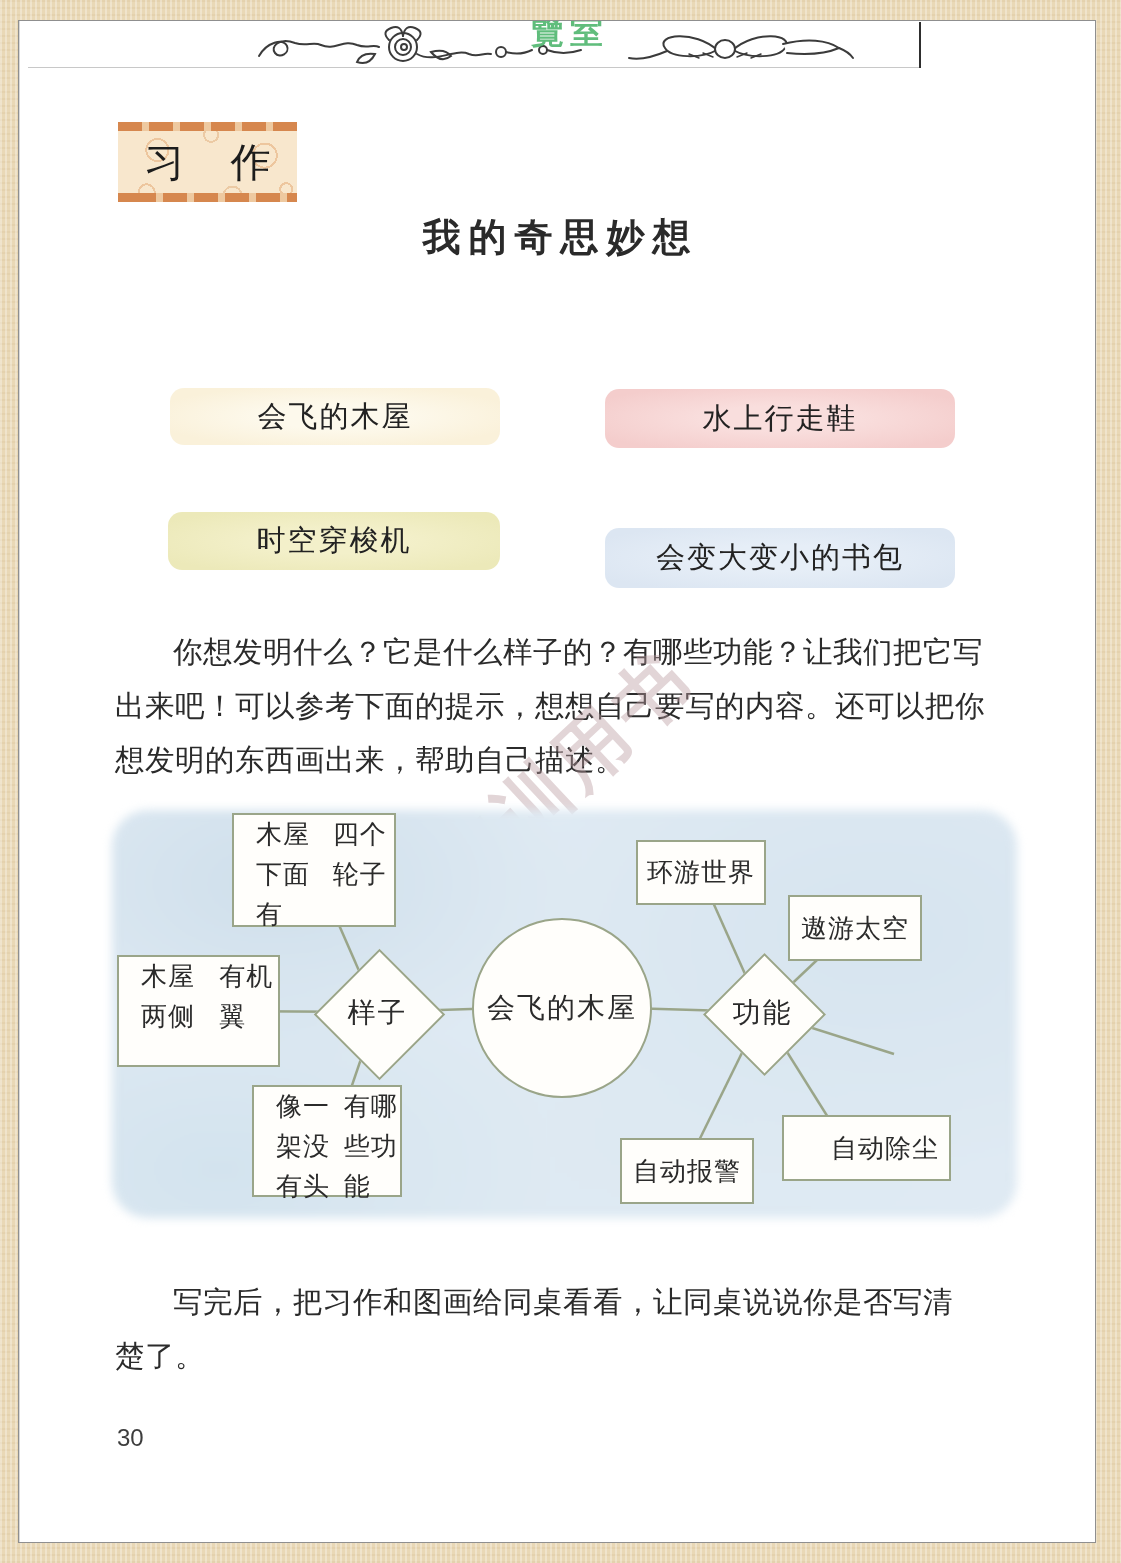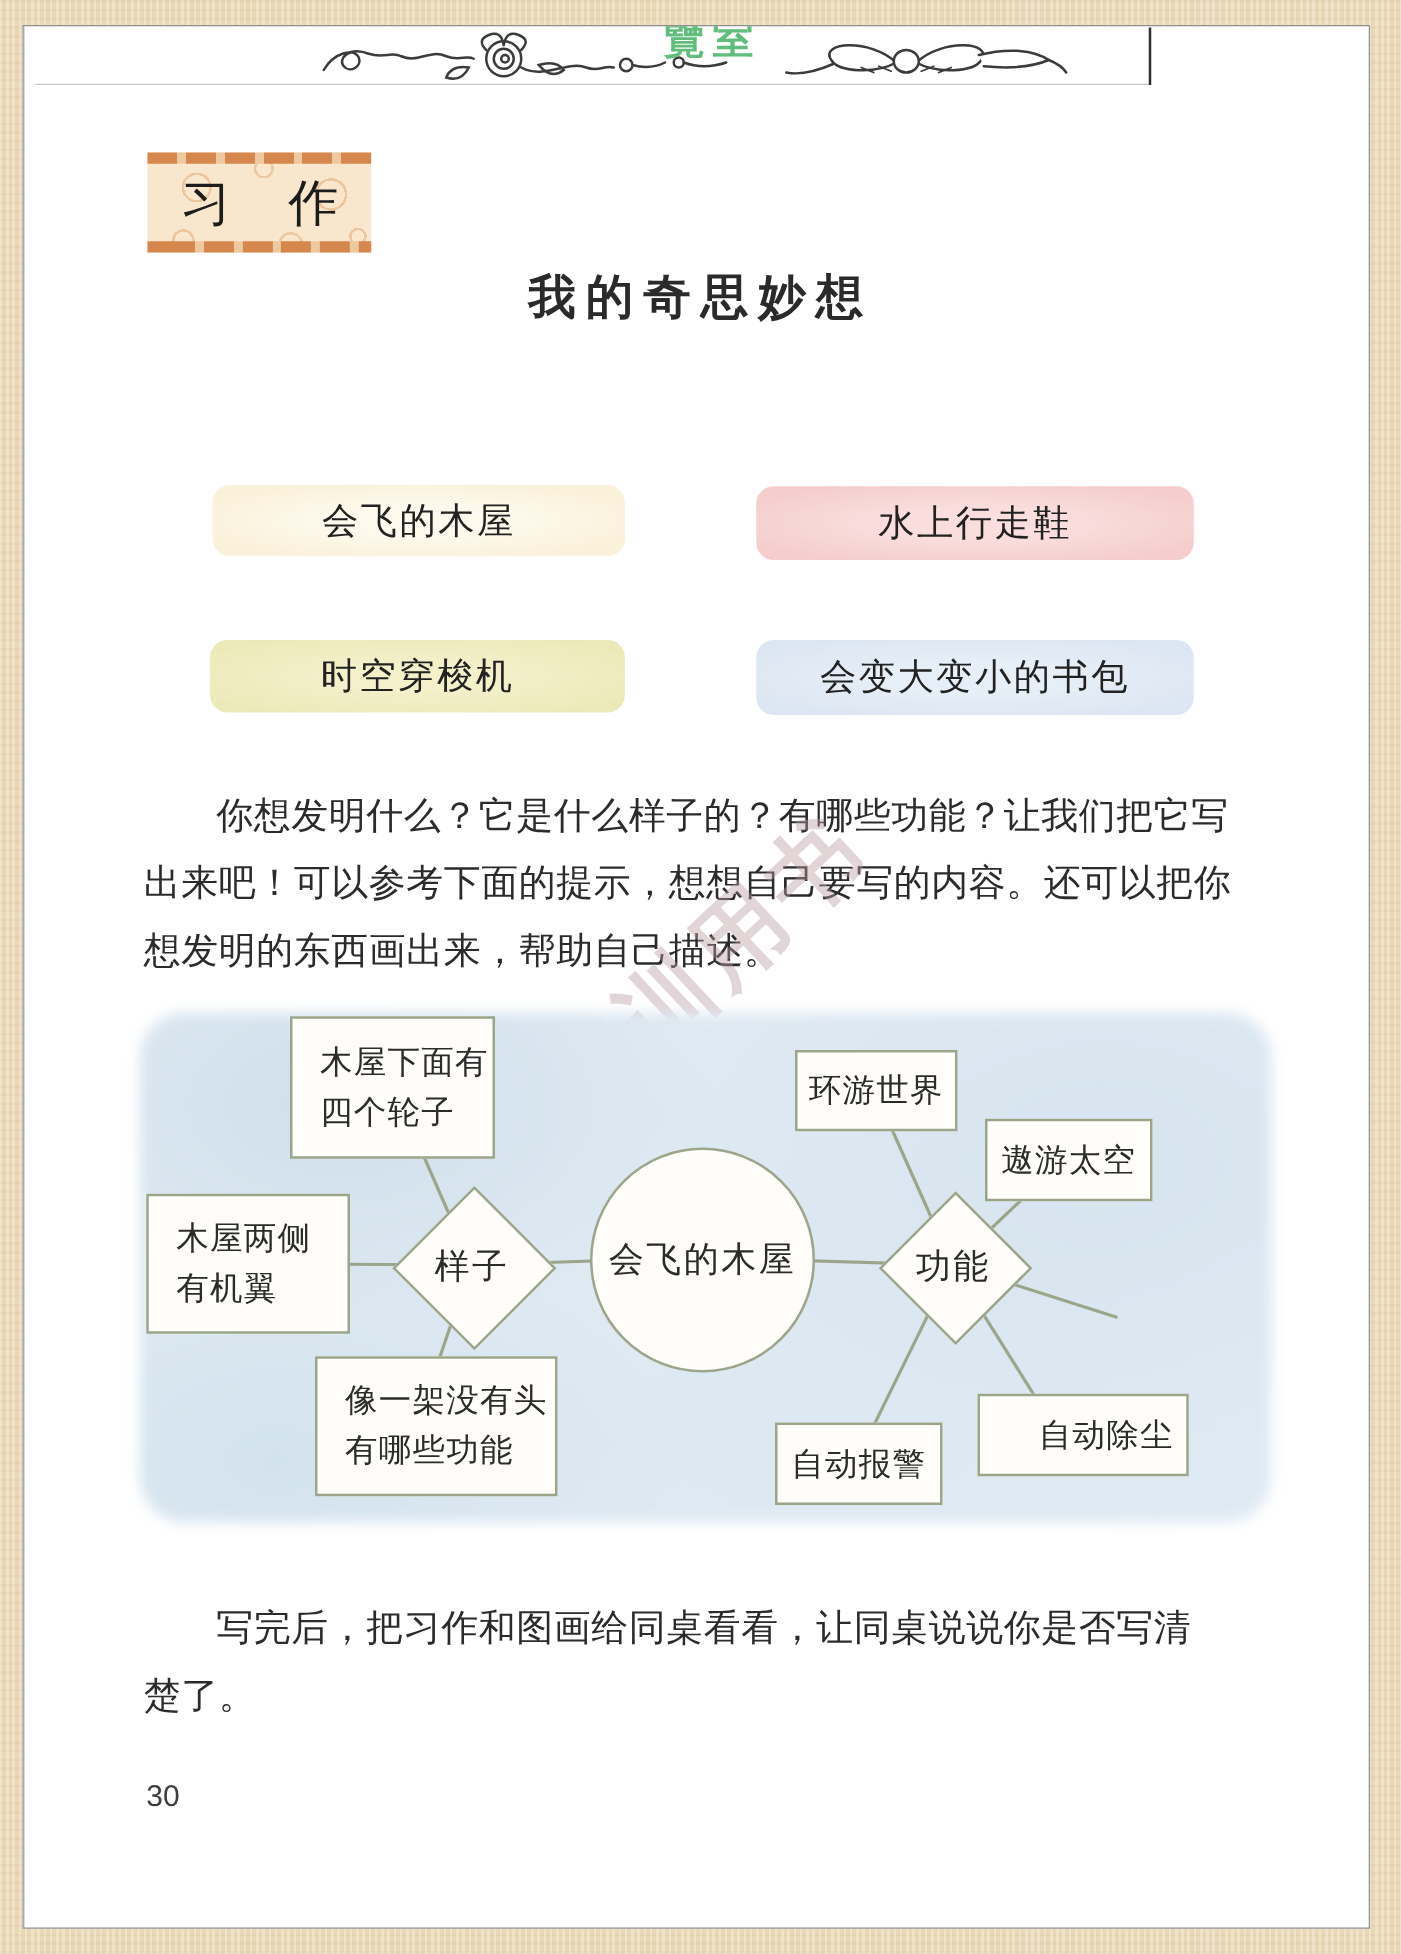--- a/index.html
+++ b/index.html
@@ -54,21 +54,21 @@
     font-size:38px;font-weight:600;letter-spacing:8px;color:#2a2a2a;}
 
   .para{font-size:29.5px;color:#2b2b2b;letter-spacing:.5px;white-space:nowrap;}
 
   
   .idea{border-radius:14px;display:flex;align-items:center;justify-content:center;
     font-size:29px;letter-spacing:2px;color:#222;}
   .idea.cream{background:radial-gradient(ellipse at center, #fdf9ec 30%, #faf1da 80%);}
   .idea.pink {background:radial-gradient(ellipse at center, #f9dedd 30%, #f4cdcc 85%);}
   .idea.green{background:radial-gradient(ellipse at center, #f3f0ca 30%, #ece9b9 85%);}
-  .idea.blue {background:radial-gradient(ellipse at center, #e6eef7 30%, #dce6f2 85%);}
+  .idea.blue {background:radial-gradient(ellipse at center, #e6eef7 30%, #dce6f2 85%);margin-top:16px;}
 
   
   .watermark{
     left:365px;top:610px;width:400px;height:330px;
     display:flex;align-items:center;justify-content:center;
     transform:rotate(-43deg);
     font-size:74px;letter-spacing:6px;font-weight:600;
     color:rgba(186,156,160,.42);pointer-events:none;
   }
 
@@ -79,21 +79,21 @@
       radial-gradient(ellipse 300px 180px at 18% 18%, #cfdfeb 0%, rgba(207,223,235,0) 100%),
       radial-gradient(ellipse 320px 200px at 12% 88%, #d3e3ee 0%, rgba(211,227,238,0) 100%),
       radial-gradient(ellipse 380px 240px at 85% 30%, #d6e4ef 0%, rgba(214,228,239,0) 100%),
       radial-gradient(ellipse 420px 220px at 60% 80%, #dde9f2 0%, rgba(221,233,242,0) 100%),
       #dfeaf3;
     filter:blur(5px);
   }
   .shape{background:#fffefb;border:2px solid #9aa589;}
   .nodebox{display:flex;align-items:center;justify-content:center;
     font-size:26px;letter-spacing:1px;color:#2b2b2b;}
-  .nodebox.multi{flex-direction:column;align-items:flex-start;justify-content:center;
+  .nodebox.multi{flex-direction:row;align-items:flex-start;justify-content:center;
     padding-left:22px;line-height:40px;box-sizing:border-box;}
   .diamond{transform:rotate(45deg);}
   .dlabel{display:flex;align-items:center;justify-content:center;
     font-size:28px;letter-spacing:2px;color:#2b2b2b;background:transparent;border:none;}
   .circle{border-radius:50%;display:flex;align-items:center;justify-content:center;
     font-size:28px;letter-spacing:2px;color:#2b2b2b;}
 
   .pagenum{left:117px;top:1424px;font-size:24px;color:#3d3d3d;
     font-family:"Liberation Sans","DejaVu Sans",sans-serif;}
 </style>
@@ -181,21 +181,21 @@
     </svg>
 
     <div class="abs shape nodebox multi" style="left:232px;top:813px;width:164px;height:114px;">
       <span>木屋下面有</span>
       <span>四个轮子</span>
     </div>
     <div class="abs shape nodebox multi" style="left:117px;top:955px;width:163px;height:112px;">
       <span>木屋两侧</span>
       <span>有机翼</span>
     </div>
-    <div class="abs shape nodebox multi" style="left:252px;top:1085px;width:194px;height:112px;">
+    <div class="abs shape nodebox multi" style="left:252px;top:1085px;width:150px;height:112px;">
       <span>像一架没有头</span>
       <span>有哪些功能</span>
     </div>
 
     <div class="abs shape diamond" style="left:333px;top:968px;width:89px;height:89px;"></div>
     <div class="abs dlabel" style="left:333px;top:968px;width:89px;height:89px;">样子</div>
 
     <div class="abs shape diamond" style="left:721px;top:971px;width:83px;height:83px;"></div>
     <div class="abs dlabel" style="left:721px;top:971px;width:83px;height:83px;">功能</div>
 

